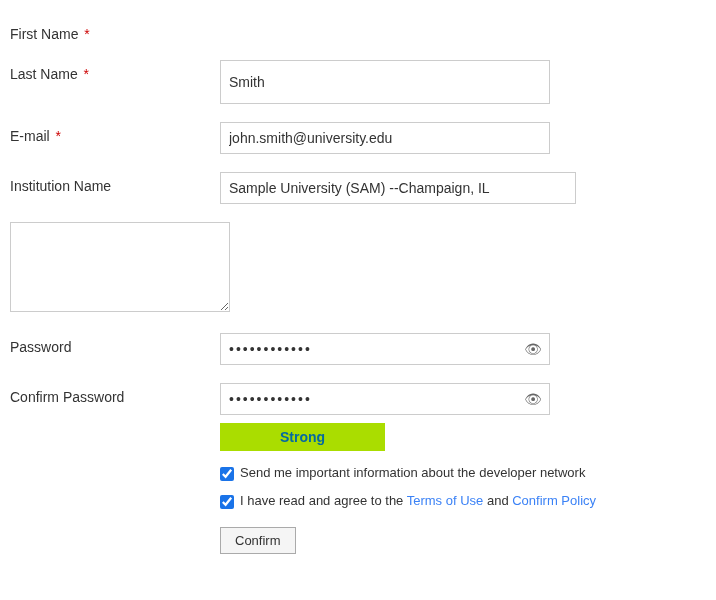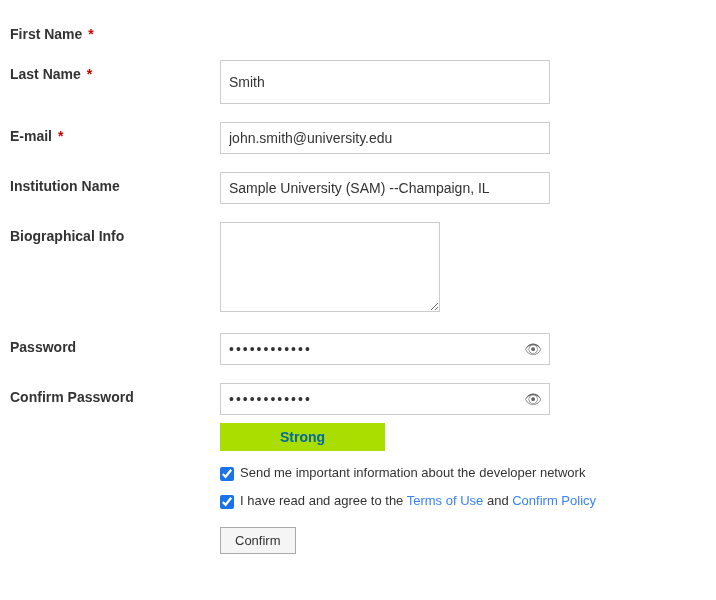--- a/index.html
+++ b/index.html
@@ -17,21 +17,21 @@
     .form-row {
       display: flex;
       align-items: flex-start;
       margin-bottom: 18px;
     }
     .form-label {
       width: 210px;
       min-width: 210px;
       padding-top: 6px;
       font-size: 14px;
-      font-weight: bold;
+      font-weight: normal;
       color: #333;
     }
     .form-label .required {
       color: #cc0000;
       margin-left: 2px;
     }
     .form-field {
       flex: 1;
     }
     .form-field input[type="text"],
@@ -175,28 +175,25 @@
     <div class="form-field">
       <input type="email" value="john.smith@university.edu" style="width: 330px; height: 32px; padding: 12px 8px; border: 1px solid rgb(204, 204, 204); font-size: 14px;">
     </div>
   </div>
 
   <div class="form-row">
     <div class="form-label">
       <span>Institution Name</span>
     </div>
     <div class="form-field">
-      <input type="text" value="Sample University (SAM) --Champaign, IL" style="width: 330px; height: 32px; padding: 4px 8px; border: 1px solid rgb(204, 204, 204); font-size: 14px;">
-    </div>
-  </div>
-
-  <div class="form-row">
-    <div class="form-label">
-      <span>Biographical Info</span>
-    </div>
+      <input type="text" value="Sample University (SAM) --Champaign, IL" style="width: 356px; height: 32px; padding: 4px 8px; border: 1px solid rgb(204, 204, 204); font-size: 14px;">
+    </div>
+  </div>
+
+  <div class="form-row">
     <div class="form-field">
       <textarea style=""></textarea>
     </div>
   </div>
 
   <div class="form-row">
     <div class="form-label">
       <span>Password</span>
     </div>
     <div class="form-field">

